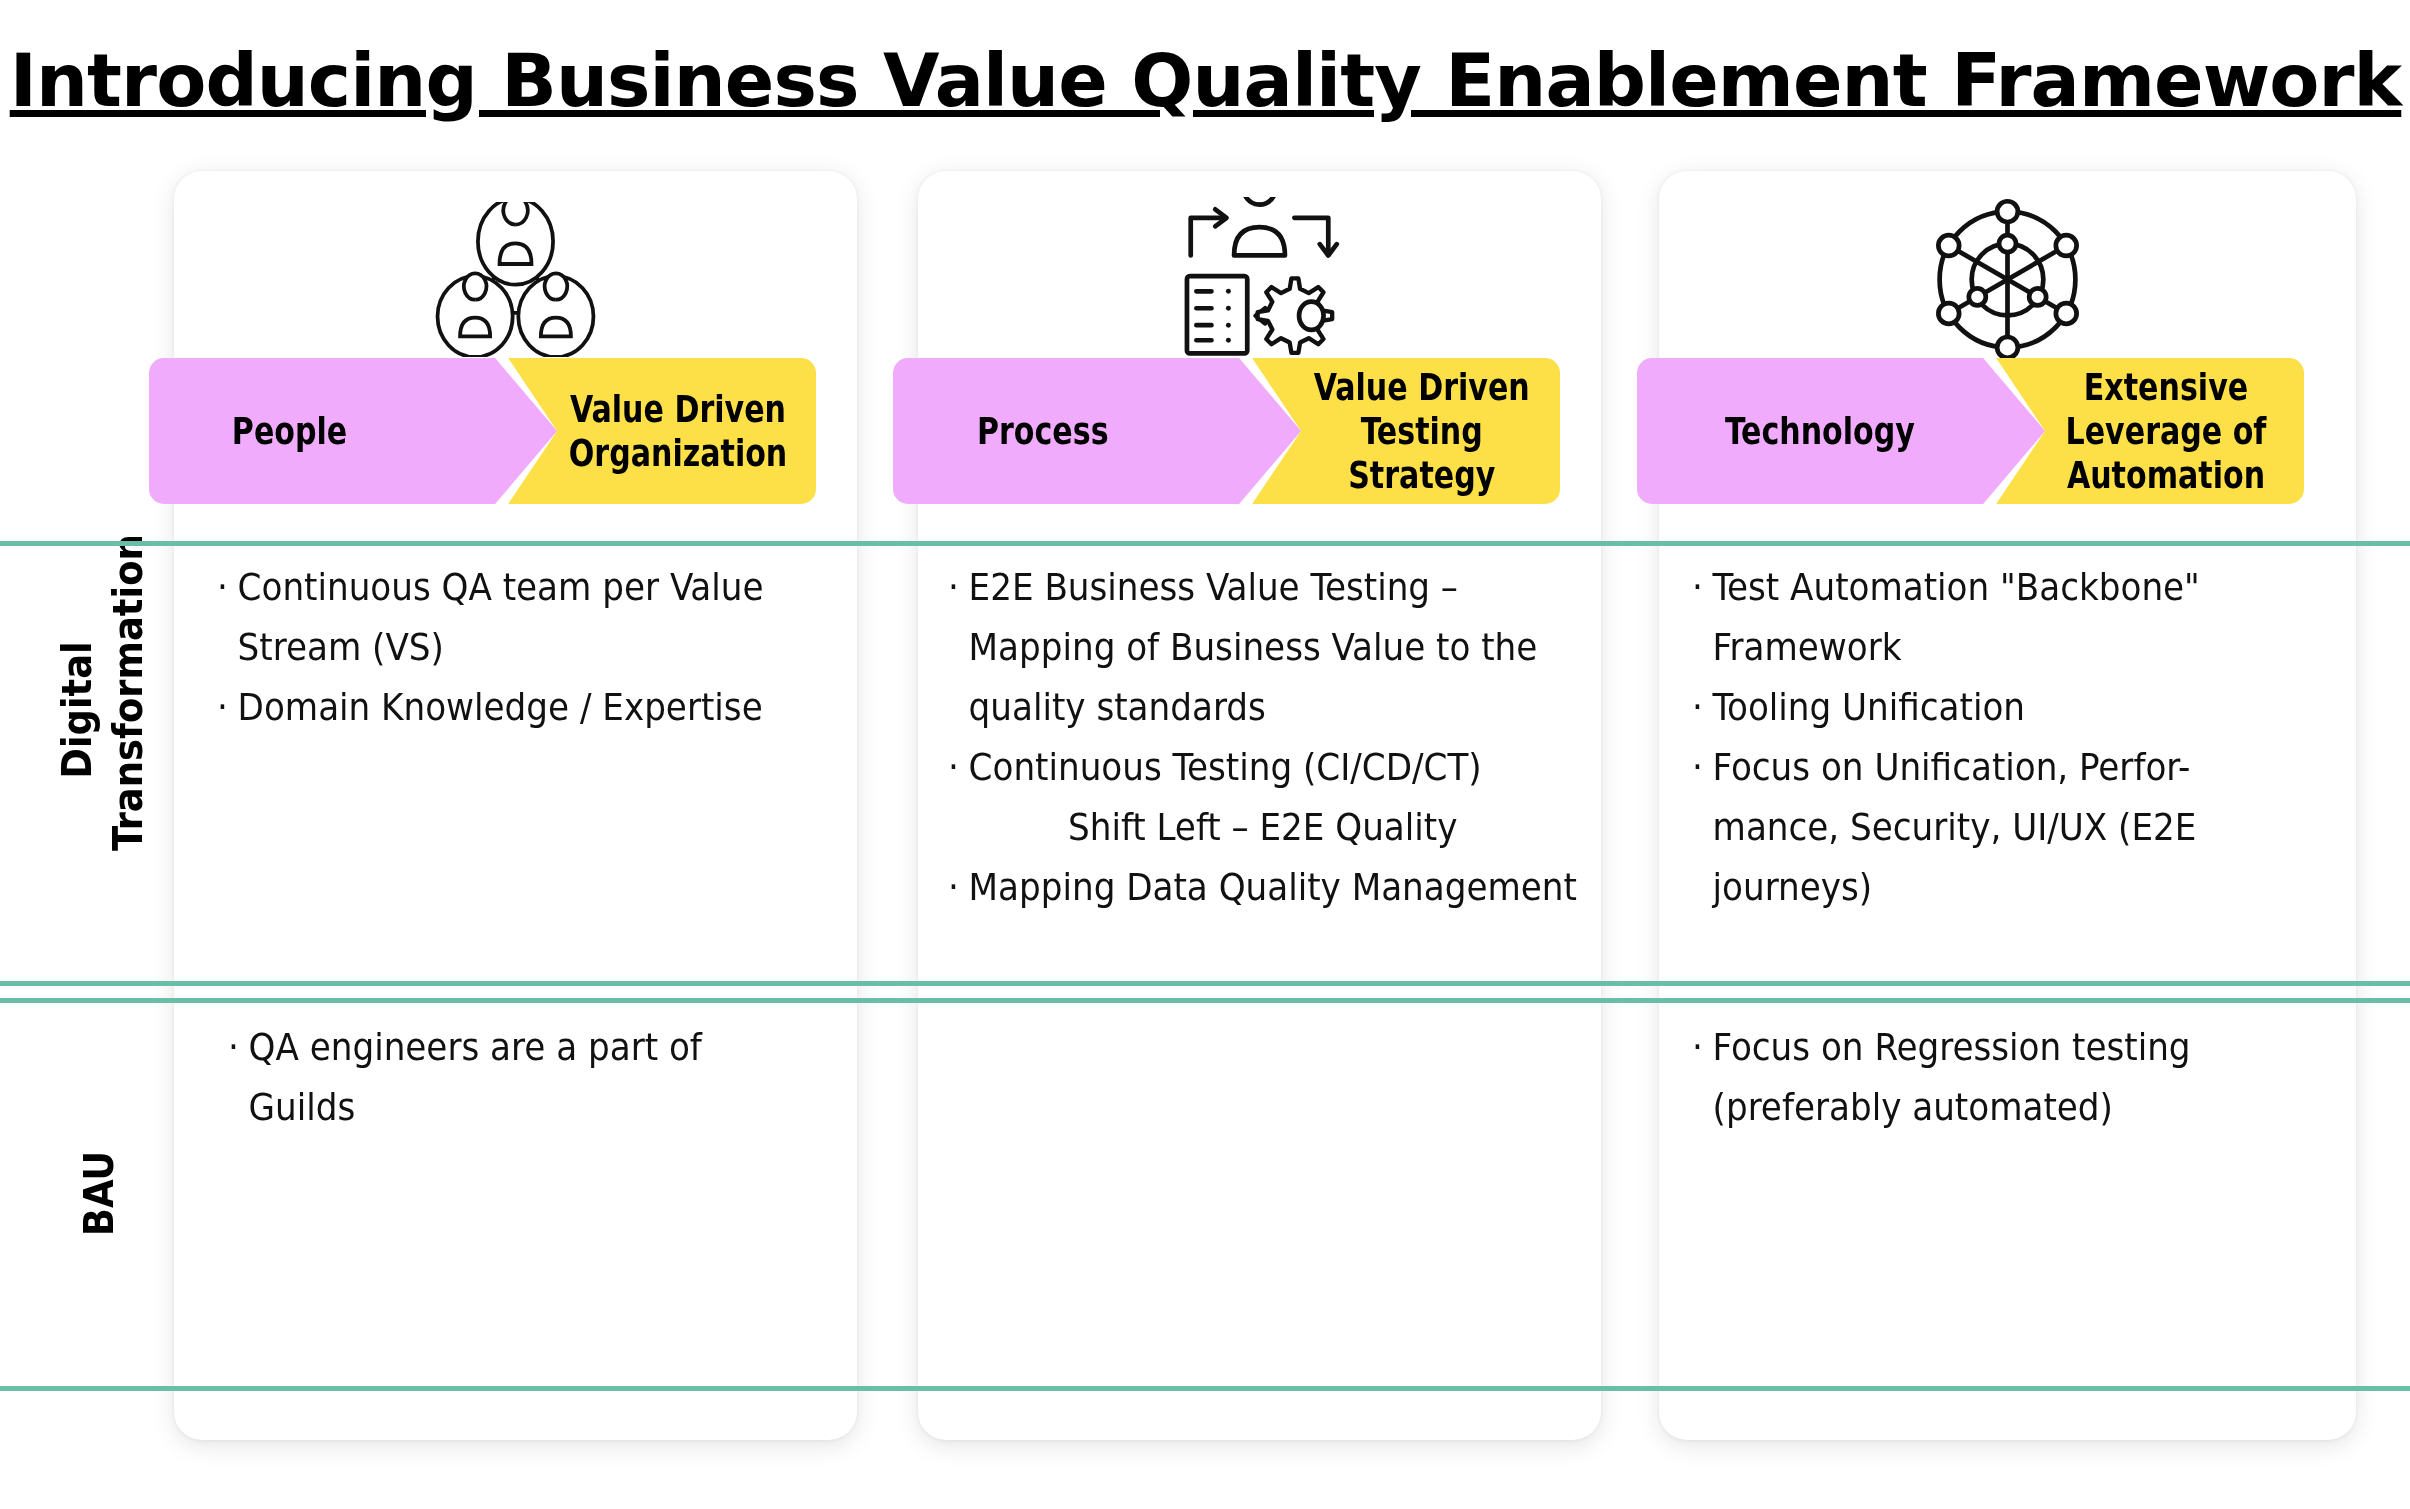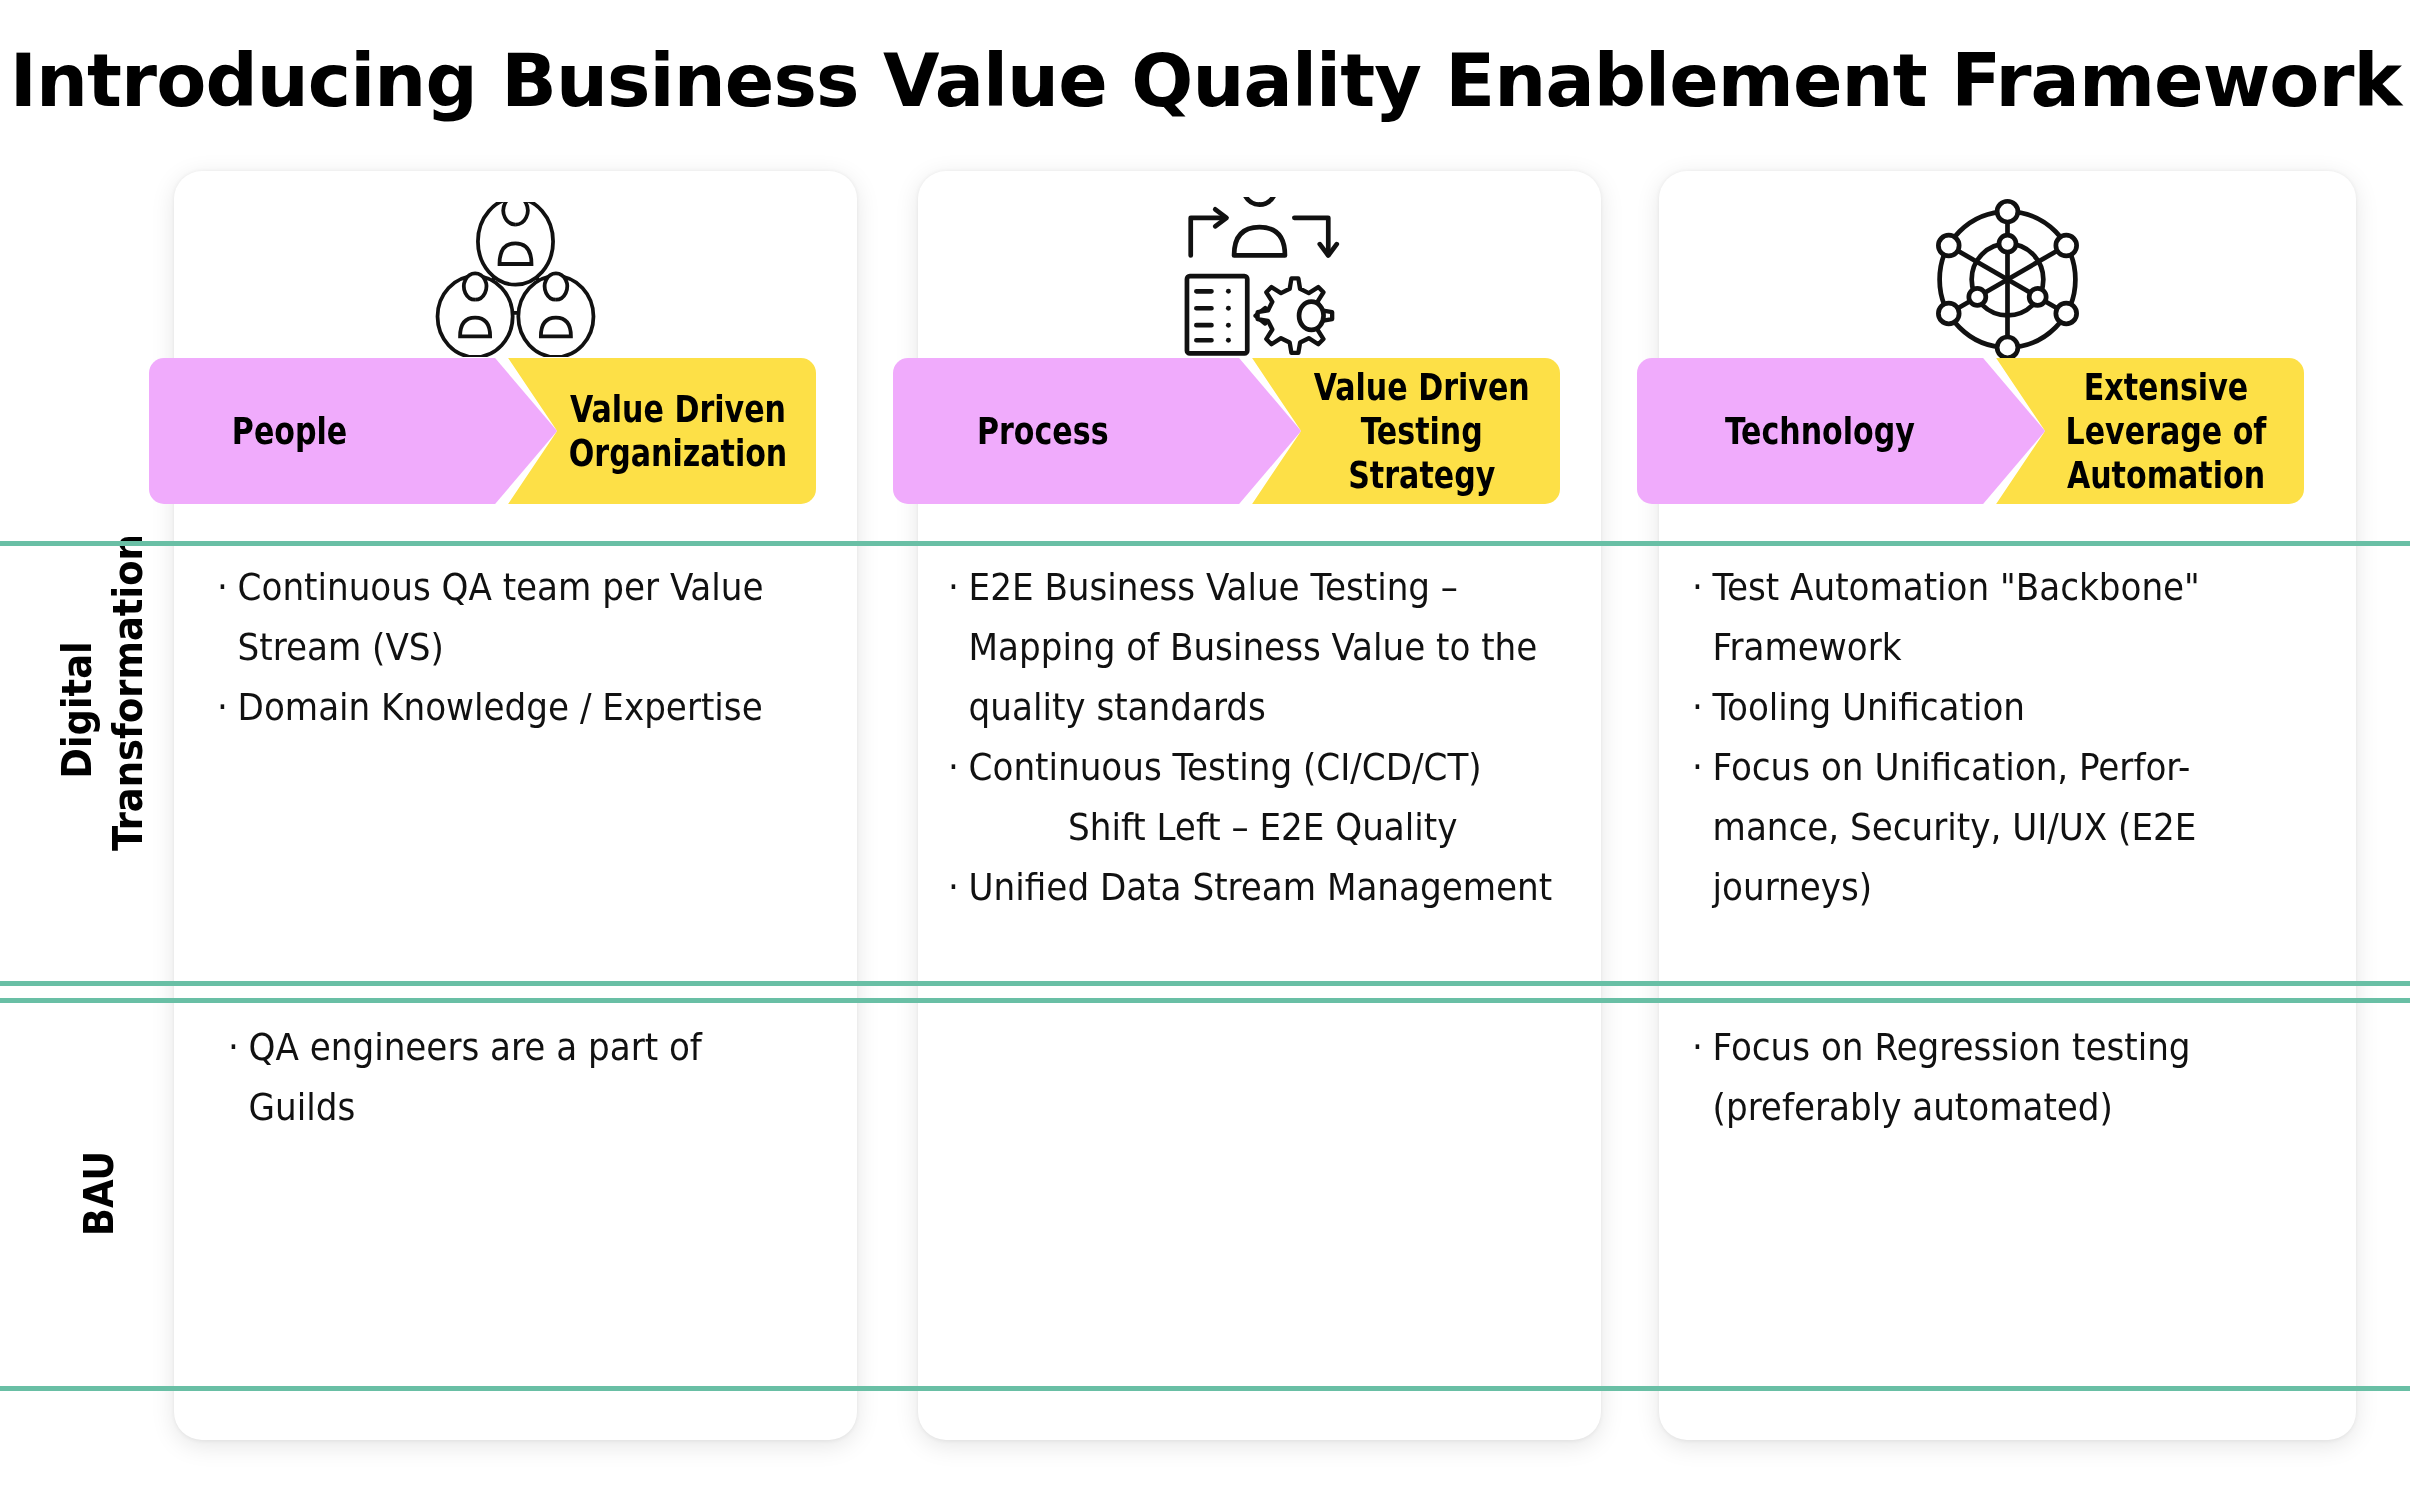--- a/index.html
+++ b/index.html
@@ -26,20 +26,21 @@
     left: 0;
     width: 2411px;
     text-align: center;
     font-family: "DejaVu Sans", sans-serif;
     font-weight: bold;
     font-size: 73px;
     line-height: 90px;
     letter-spacing: -0.9px;
     color: #000000;
     white-space: nowrap;
+    text-decoration: underline;
   }
 
   
   .card {
     position: absolute;
     top: 171px;
     width: 683px;
     height: 1269px;
     background: #ffffff;
     border-radius: 28px;
@@ -295,21 +296,21 @@
   <div class="row-label" id="row-label-1">BAU</div>
 
   <div class="cell" id="cell-dt-0">
       <div class="bullet-line">Continuous QA team per Value Stream (VS)</div>
       <div class="bullet-line">Domain Knowledge / Expertise</div>
     </div>
   <div class="cell" id="cell-dt-1">
       <div class="bullet-line">E2E Business Value Testing – Mapping of Business Value to the quality standards</div>
       <div class="bullet-line">Continuous Testing (CI/CD/CT)</div>
       <div class="indent-line">Shift Left – E2E Quality</div>
-      <div class="bullet-line">Unified Data Stream Management</div>
+      <div class="bullet-line">Mapping Data Quality Management</div>
     </div>
   <div class="cell" id="cell-dt-2">
       <div class="bullet-line">Test Automation "Backbone" Framework</div>
       <div class="bullet-line">Tooling Unification</div>
       <div class="bullet-line">Focus on Unification, Perfor-mance, Security, UI/UX (E2E journeys)</div>
     </div>
 
   <div class="cell" id="cell-bau-0">
       <div class="bullet-line">QA engineers are a part of Guilds</div>
     </div>

